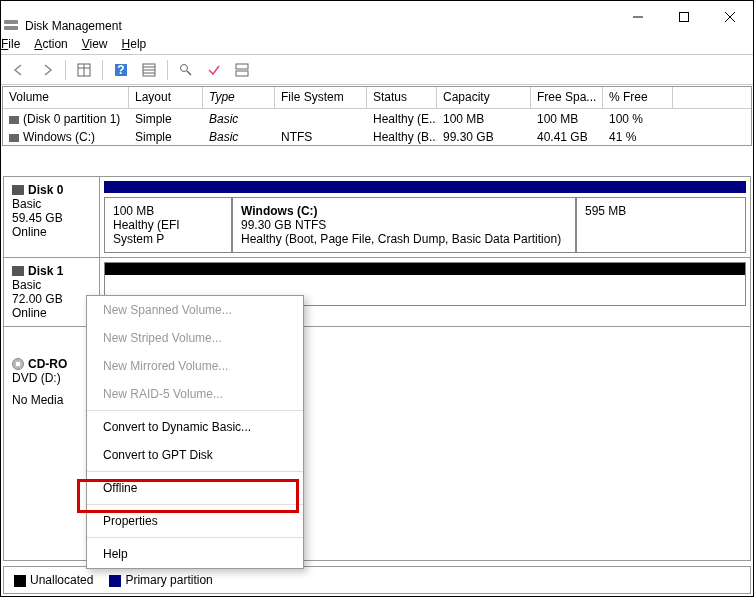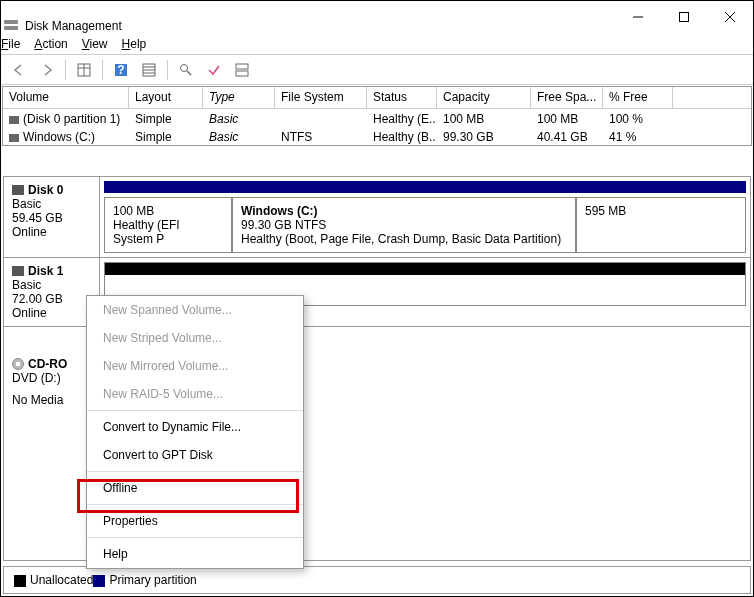--- a/index.html
+++ b/index.html
@@ -57,21 +57,21 @@
 
 .disk1 .parts-container .p1 { flex: 1; height: 44px; }
 .cdrom .label b span.cd-ico { width: 12px; height: 12px; border-radius: 50%; background: radial-gradient(circle,#fff 30%,#bbb 31%); border: 1px solid #888; display: inline-block; }
 
 .context-menu { position: absolute; left: 85px; top: 294px; width: 218px; background: #fff; border: 1px solid #999; box-shadow: 3px 3px 8px rgba(0,0,0,0.25); z-index: 10; }
 .context-menu .mi { padding: 7px 16px; font-size: 12px; }
 .context-menu .mi.disabled { color: #999; }
 .context-menu hr { border: none; border-top: 1px solid #ddd; margin: 2px 0; }
 .highlight { position: absolute; border: 3px solid #d40000; left: 76px; top: 478px; width: 222px; height: 34px; pointer-events: none; z-index: 20; }
 
-.legend { position: absolute; bottom: 0; left: 0; right: 0; border: 1px solid #999; margin: 2px; padding: 6px 10px; display: flex; gap: 0; }
+.legend { position: absolute; bottom: 0; left: 0; right: 0; border: 1px solid #999; margin: 2px; padding: 6px 10px; display: flex; gap: 16px; }
 .legend .sw { width: 12px; height: 12px; display: inline-block; margin-right: 4px; vertical-align: middle; }
 .sw-black { background: #000; }
 .sw-blue { background: #000080; }
 </style>
 </head>
 <body>
 
 <div class="titlebar">
   <span class="titlebar-icon">
     <svg viewBox="0 0 16 16">
@@ -265,21 +265,21 @@
   </div>
 
 </div>
 
 <div class="context-menu">
   <div class="mi disabled">New Spanned Volume...</div>
   <div class="mi disabled">New Striped Volume...</div>
   <div class="mi disabled">New Mirrored Volume...</div>
   <div class="mi disabled">New RAID-5 Volume...</div>
   <hr>
-  <div class="mi">Convert to Dynamic File...</div>
+  <div class="mi">Convert to Dynamic Basic...</div>
   <div class="mi">Convert to GPT Disk</div>
   <hr>
   <div class="mi">Offline</div>
   <hr>
   <div class="mi">Properties</div>
   <hr>
   <div class="mi">Help</div>
 </div>
 
 <div class="highlight"></div>

